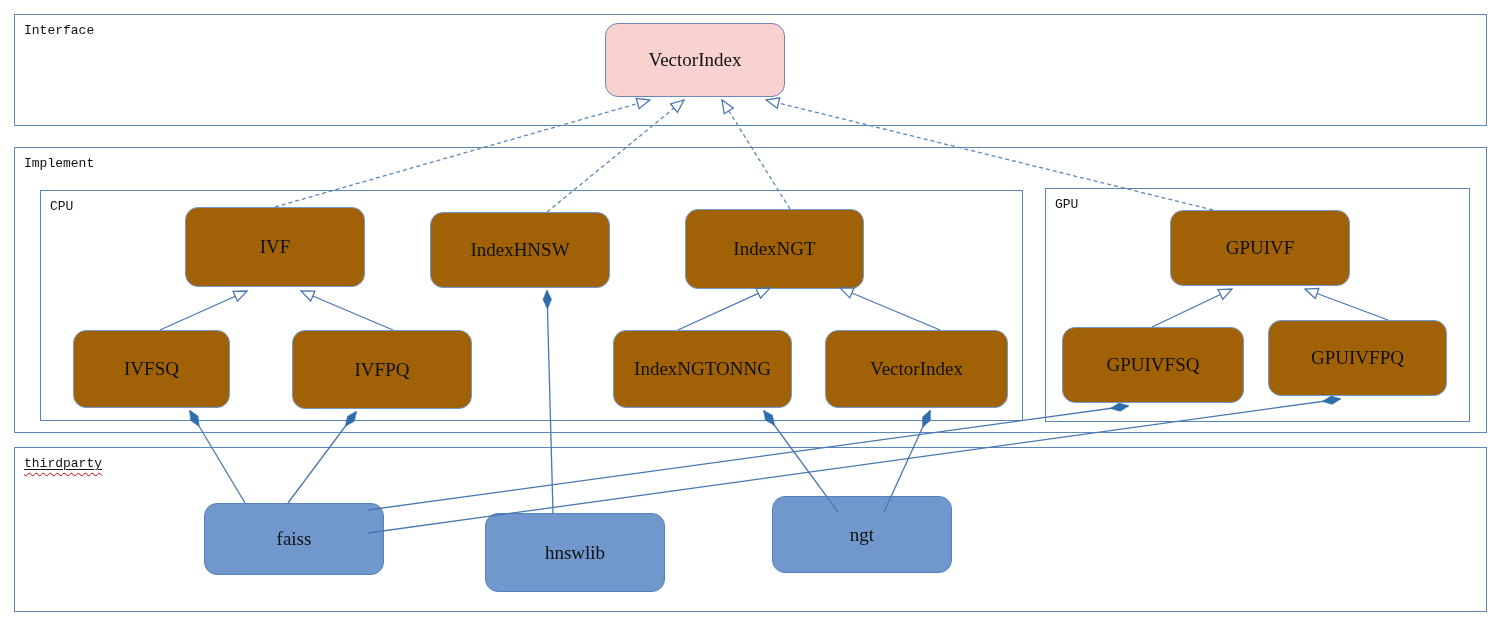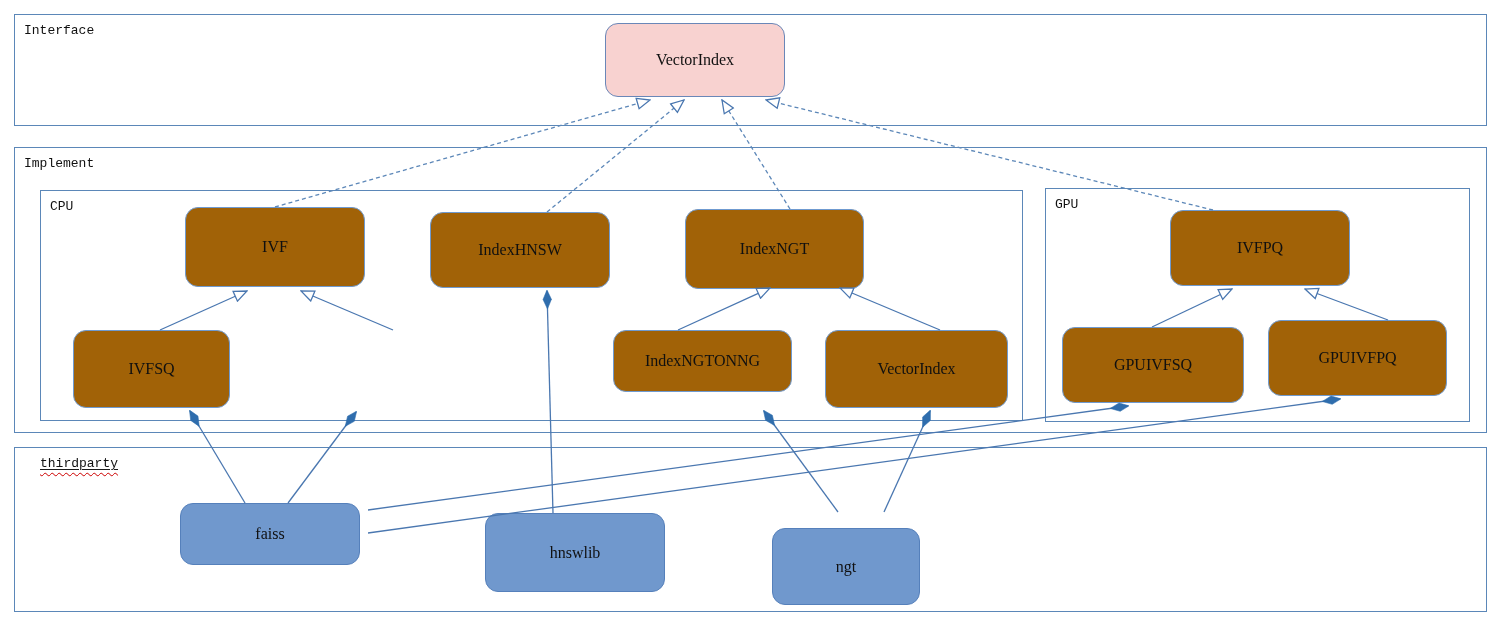--- a/index.html
+++ b/index.html
@@ -1,27 +1,27 @@
 <!DOCTYPE html>
 <html><head>
 <meta charset="utf-8">
 <style>
   html,body{margin:0;padding:0;background:#ffffff;}
   #canvas{position:relative;width:1503px;height:628px;background:#ffffff;overflow:hidden;
           font-family:"Liberation Sans", sans-serif;color:#161616;}
   .container{position:absolute;border:1.6px solid #5b87b8;background:transparent;box-sizing:border-box;}
   .clabel{position:absolute;left:9px;top:8px;font-size:13px;color:#111;white-space:nowrap;font-family:Liberation Mono, monospace;}
   .node{position:absolute;box-sizing:border-box;display:flex;align-items:center;justify-content:center;
-        border-radius:13px;font-family:"Liberation Serif", serif;font-size:16px;color:#101010;
+        border-radius:13px;font-family:"Liberation Serif", serif;font-size:19px;color:#101010;
         text-align:center;}
   .green{background:#a16207;border:1.6px solid #6f9ad0;}
   .pink {background:#f8d2d0;border:1.6px solid #6a87b8;}
   .blue {background:#7098cd;border:1.6px solid #5580bb;}
   #edges{position:absolute;left:0;top:0;width:1503px;height:628px;pointer-events:none;}
-  .wavy{ text-decoration: underline wavy #cc0000; text-underline-offset:5px; text-decoration-thickness:1px;margin-left:16px;}
+  .wavy{ text-decoration: underline wavy #cc0000; text-underline-offset:5px; text-decoration-thickness:1px;}
   .solid-ul{ text-decoration: underline solid #1a1a1a; text-underline-offset:2px; text-decoration-thickness:1px;}
 </style>
 </head>
 <body>
 
 <div id="canvas">
 
   <div class="container" style="left:14px;top:14px;width:1473px;height:112px">
     <span class="clabel">Interface</span>
   </div>
@@ -52,53 +52,56 @@
 
   <div class="node green" style="left:430px;top:212px;width:180px;height:76px">
     <span>IndexHNSW</span>
   </div>
 
   <div class="node green" style="left:685px;top:209px;width:179px;height:80px">
     <span>IndexNGT</span>
   </div>
 
   <div class="node green" style="left:1170px;top:210px;width:180px;height:76px">
-    <span>IVFPQ</span>
+    <span>GPUIVF</span>
   </div>
 
   <div class="node green" style="left:73px;top:330px;width:157px;height:78px">
     <span>IVFSQ</span>
   </div>
 
+  <div class="node green" style="left:292px;top:330px;width:180px;height:79px">
+    <span>IVFPQ</span>
+  </div>
 
-  <div class="node green" style="left:613px;top:330px;width:179px;height:62px">
+  <div class="node green" style="left:613px;top:330px;width:179px;height:78px">
     <span>IndexNGTONNG</span>
   </div>
 
   <div class="node green" style="left:825px;top:330px;width:183px;height:78px">
     <span>VectorIndex</span>
   </div>
 
   <div class="node green" style="left:1062px;top:327px;width:182px;height:76px">
     <span>GPUIVFSQ</span>
   </div>
 
   <div class="node green" style="left:1268px;top:320px;width:179px;height:76px">
     <span>GPUIVFPQ</span>
   </div>
 
-  <div class="node blue" style="left:180px;top:503px;width:180px;height:62px">
+  <div class="node blue" style="left:204px;top:503px;width:180px;height:72px">
     <span>faiss</span>
   </div>
 
   <div class="node blue" style="left:485px;top:513px;width:180px;height:79px">
     <span>hnswlib</span>
   </div>
 
-  <div class="node blue" style="left:772px;top:528px;width:148px;height:77px">
+  <div class="node blue" style="left:772px;top:496px;width:180px;height:77px">
     <span>ngt</span>
   </div>
 
   <svg id="edges" viewBox="0 0 1503 628" xmlns="http://www.w3.org/2000/svg">
     <defs>
       <marker id="tri" viewBox="0 0 14 12" refX="13" refY="6" markerWidth="15" markerHeight="13" orient="auto" markerUnits="userSpaceOnUse">
         <path d="M1,1 L13,6 L1,11 Z" fill="#ffffff" stroke="#4a77b0" stroke-width="1.2"></path>
       </marker>
       <marker id="diam" viewBox="0 0 18 9" refX="17" refY="4.5" markerWidth="19" markerHeight="10" orient="auto" markerUnits="userSpaceOnUse">
         <path d="M0,4.5 L9,0.5 L18,4.5 L9,8.5 Z" fill="#2f6dad" stroke="#2f6dad" stroke-width="0.5"></path>

